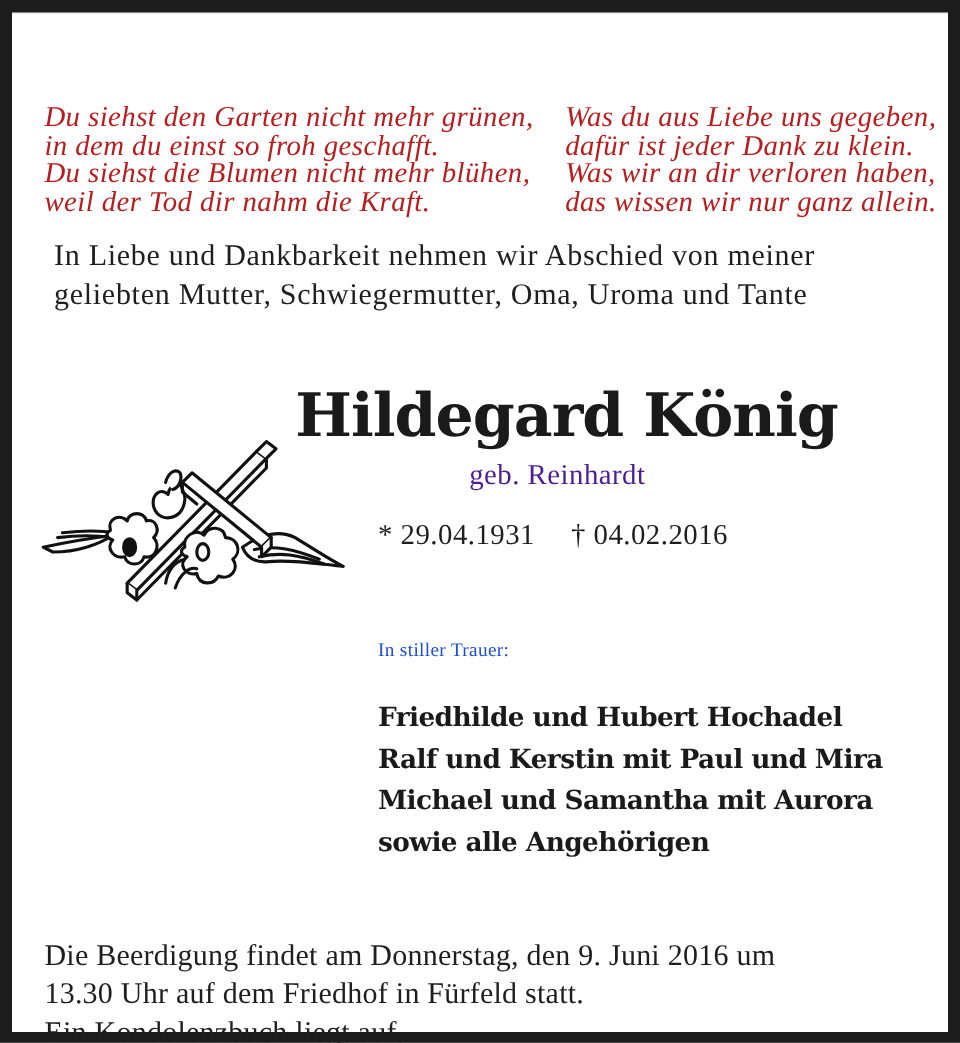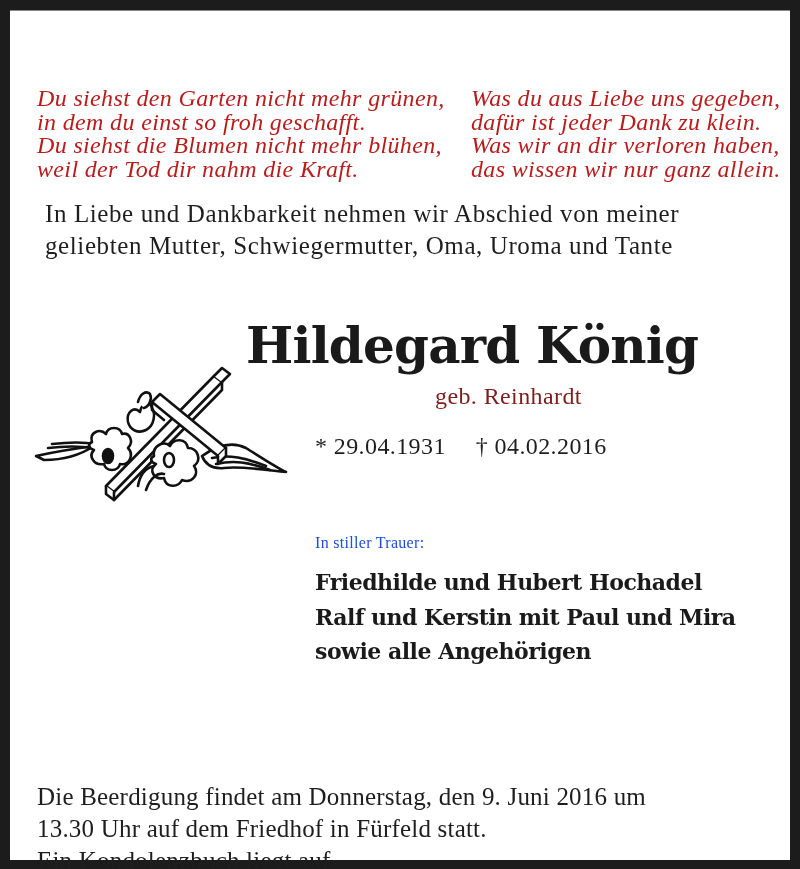--- a/index.html
+++ b/index.html
@@ -56,23 +56,22 @@
       color: #1a1a1a;
       white-space: nowrap;
     }
     .maiden {
       position: absolute;
       left: 381px; top: 370px;
       font-family: "Liberation Serif", "DejaVu Serif", serif;
       font-size: 24px;
       line-height: 30px;
       letter-spacing: 0.4px;
-      color: #7f1d1d;
-      white-space: nowrap;
-      margin-left: 44px;
+      color: #4c1d95;
+      white-space: nowrap;
     }
     .dates {
       position: absolute;
       left: 305px; top: 420px;
       font-family: "Liberation Serif", "DejaVu Serif", serif;
       font-size: 24px;
       line-height: 30px;
       letter-spacing: 0.4px;
       color: #1e1e1e;
       white-space: nowrap;
@@ -91,21 +90,21 @@
       font-family: "Liberation Serif", "DejaVu Serif", serif;
       font-size: 16px;
       line-height: 30px;
       letter-spacing: 0.3px;
       color: #1d4ed8;
       white-space: nowrap;
       margin-top: 12px;
     }
     .mourners {
       position: absolute;
-      left: 305px; top: 554px;
+      left: 305px; top: 570px;
       font-family: "DejaVu Serif", "Liberation Serif", serif;
       font-weight: bold;
       font-size: 22px;
       line-height: 34.5px;
       letter-spacing: -0.5px;
       color: #1a1a1a;
     }
     .mourners .line { display: block; white-space: nowrap; }
 
     .funeral {
@@ -181,20 +180,21 @@
   <div class="name">Hildegard König</div>
   <div class="maiden">geb. Reinhardt</div>
   <div class="dates">
     <span class="birth">* 29.04.1931</span><span class="death">† 04.02.2016</span>
   </div>
 
   <div class="mourning-label">In stiller Trauer:</div>
   <div class="mourners">
     <span class="line">Friedhilde und Hubert Hochadel</span>
     <span class="line">Ralf und Kerstin mit Paul und Mira</span>
+    <span class="line">Michael und Samantha mit Aurora</span>
     <span class="line">sowie alle Angehörigen</span>
   </div>
 
   <div class="funeral">
     <span class="line">Die Beerdigung findet am Donnerstag, den 9. Juni 2016 um</span>
     <span class="line">13.30 Uhr auf dem Friedhof in Fürfeld statt.</span>
     <span class="line">Ein Kondolenzbuch liegt auf.</span>
   </div>
 
 </div>

